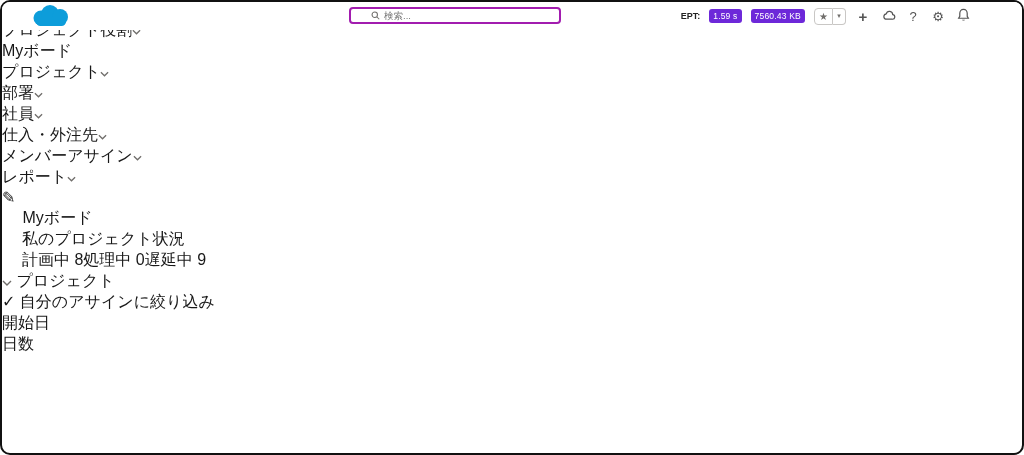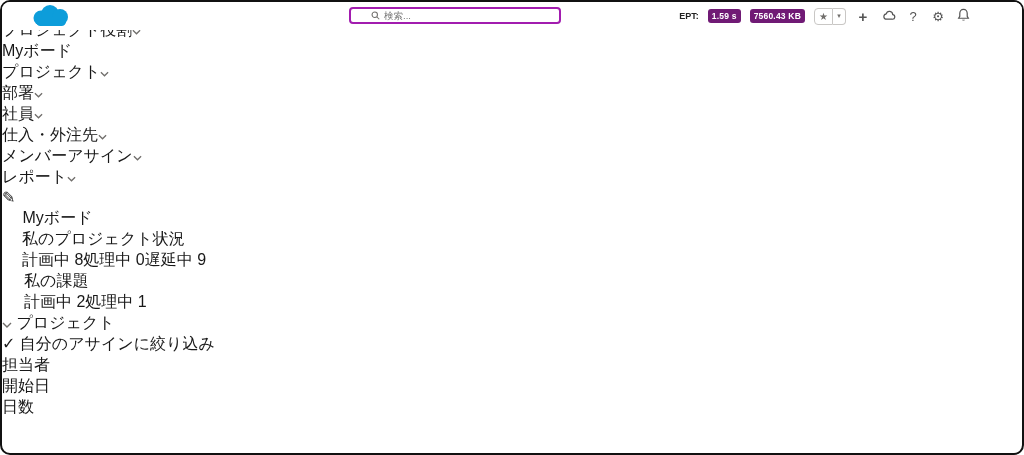--- a/index.html
+++ b/index.html
@@ -10,21 +10,21 @@
   
   .g-header { position:absolute; top:0; left:0; right:0; height:28px; background:#fff; }
   .logo { position:absolute; left:26px; top:2px; }
   .search-box { position:absolute; left:347px; top:5px; width:212px; height:17px;
                 border:2px solid #a21caf; border-radius:4px; background:#fff;
                 display:flex; align-items:center; padding:0 20px; gap:4px; }
   .search-box input { border:none; outline:none; flex:1; font-size:9.5px; color:#444;
                       font-family:inherit; background:transparent; }
   .hdr-right { position:absolute; right:22px; top:0; height:28px; display:flex; align-items:center; gap:9px; }
   .ept-label { font-size:9px; font-weight:bold; color:#222; }
-  .badge { font-size:8.5px; font-weight:bold; color:#fff; background:#701a75;
+  .badge { font-size:8.5px; font-weight:normal; color:#fff; background:#6d28d9;
            padding:2px 4px; border-radius:3px; letter-spacing:.2px; }
   .star-group { display:flex; height:17px; }
   .star-group .seg { border:1px solid #c9c7c5; background:#fff; display:flex; align-items:center;
                      justify-content:center; font-size:10px; color:#706e6b; }
   .star-group .seg:first-child { width:19px; border-radius:4px 0 0 4px; }
   .star-group .seg:last-child { width:13px; border-left:none; border-radius:0 4px 4px 0; font-size:7px; }
   .hicon { font-size:13px; color:#545454; width:16px; text-align:center; cursor:pointer; line-height:1; }
   .hicon.plus { font-weight:bold; font-size:15px; }
   .avatar { width:20px; height:20px; border-radius:50%;
             background:radial-gradient(circle at 35% 30%, #caa27a 0%, #8a6242 55%, #4e3категория hidden; }
@@ -173,41 +173,36 @@
     </span>
     <span class="page-title">Myボード</span>
   </div>
 
   <div class="card status-card">
     <div class="status-groups">
       <div class="status-group" style="margin-left:20px;">
         <span class="status-label">私のプロジェクト状況</span>
         <div class="chips"><span class="chip">計画中 8</span><span class="chip">処理中 0</span><span class="chip">遅延中 9</span></div>
       </div>
-      <div class="status-group" style="margin-left:22px;">
-        <span class="status-label">私の課題</span>
-        <div class="chips"><span class="chip">計画中 2</span><span class="chip">処理中 1</span></div>
-      </div>
     </div>
   </div>
 
   <div class="card projects-card">
     <div class="panel-title-row">
       <span class="row-chev">
         <svg width="10" height="6" viewBox="0 0 10 6">
             <path d="M1 1l4 4 4-4" fill="none" stroke="#706e6b" stroke-width="1.4"></path>
           </svg>
       </span>
       <span class="panel-title">プロジェクト</span>
     </div>
     <div class="filter-row">
       <span class="cbx">✓</span>
       <span class="filter-label">自分のアサインに絞り込み</span>
     </div>
     <div class="tgrid thead">
-        <div class="th">担当者</div>
         <div class="th">開始日</div>
         <div class="th">日数</div>
       </div>
 
   </div>
 
 </div>
 
 </body></html>

